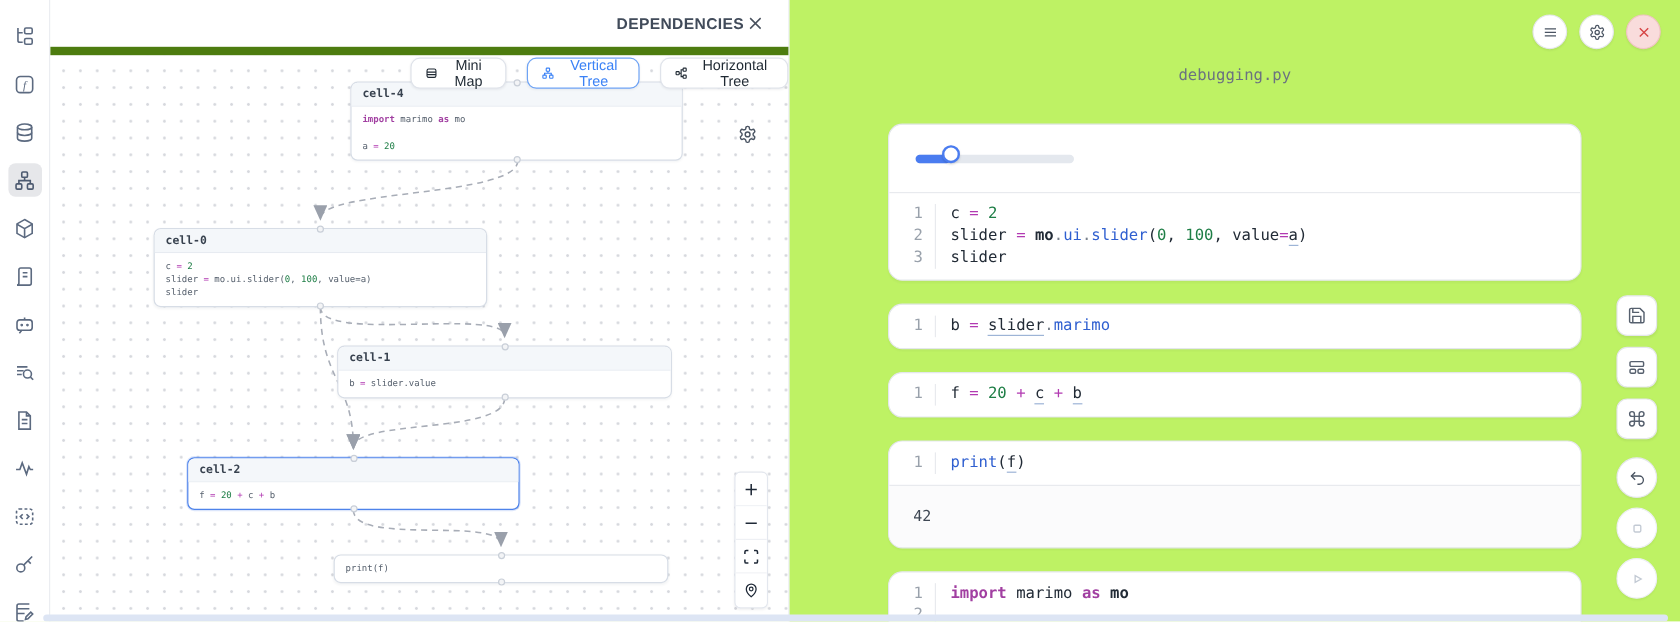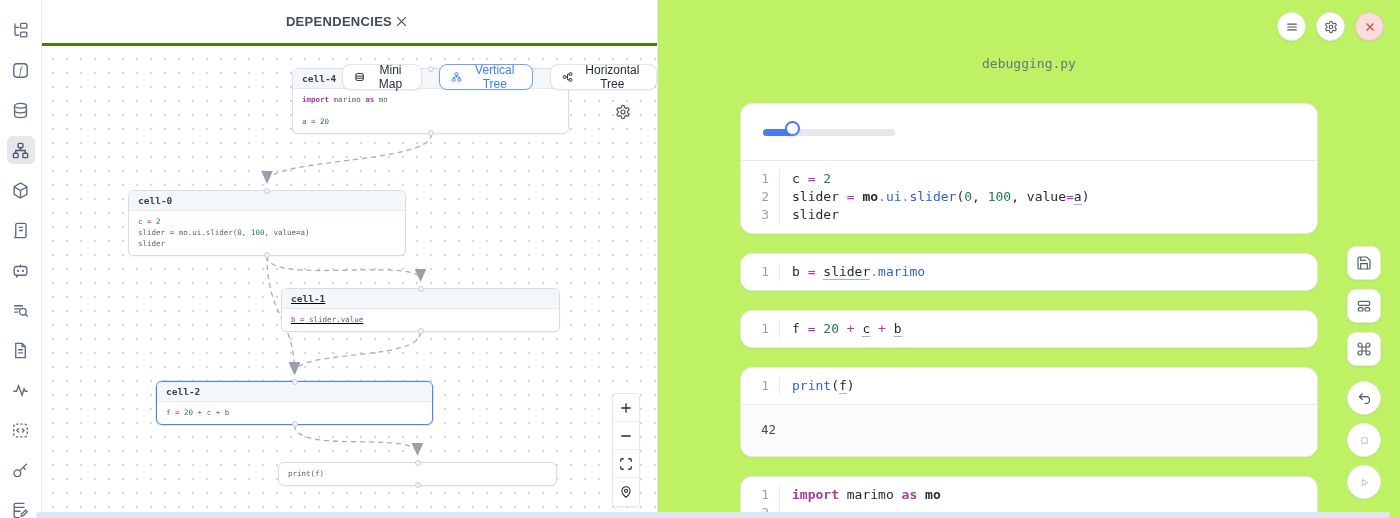--- a/index.html
+++ b/index.html
@@ -11,22 +11,22 @@
   .sidebar { width:42px; height:100%; border-right:1px solid #e7e9ee; display:flex;
     flex-direction:column; align-items:center; padding-top:16px; gap:12px; flex:none; background:#fff; }
   .sb-btn { width:28px; height:28px; border:none; background:transparent; border-radius:6px;
     display:flex; align-items:center; justify-content:center; color:#5c6a80; cursor:pointer; flex:none; }
   .sb-btn.active { background:#e6e7ea; color:#4c5a70; }
   .sb-btn svg { width:19px; height:19px; }
 
   
   .dep-panel { width:616px; flex:none; height:100%; border-right:1px solid #e7e9ee;
     display:flex; flex-direction:column; background:#fff; }
-  .dep-header { height:46px; flex:none; display:flex; align-items:center; justify-content:center;
-    padding:0 18px 0 16px; border-bottom:3px solid #4d7c0f; }
+  .dep-header { height:46px; flex:none; display:flex; align-items:center; justify-content:flex-end;
+    padding:0 18px 0 16px; border-bottom:7px solid #4d7c0f; }
   .dep-title { font-size:13px; font-weight:bold; color:#414b5a; letter-spacing:.3px; }
   .icon-btn { border:none; background:transparent; cursor:pointer; color:#49515e;
     display:flex; align-items:center; justify-content:center; padding:2px; }
 
   .canvas { position:relative; flex:1; overflow:hidden;
     background-image:radial-gradient(circle, #d6d8dd 1px, transparent 1.3px);
     background-size:14px 14px; background-position:4px 6px; }
   #graph-edges { position:absolute; inset:0; width:100%; height:100%; }
   #graph-nodes { position:absolute; inset:0; }
   .gedge { fill:none; stroke:#a8adb7; stroke-width:1.3; stroke-dasharray:5 4; }
@@ -34,21 +34,21 @@
   .gnode { position:absolute; background:#fff; border:1px solid #d7dde6; border-radius:6px;
     box-shadow:0 1px 2px rgba(20,30,50,.05); }
   .gnode.selected { border:1px solid #4e83ea; box-shadow:0 0 0 1px #4e83ea33; }
   .gnode-hd { background:#f4f7fa; border-bottom:1px solid #e7ebf1; border-radius:5px 5px 0 0;
     padding:4px 9px; font:bold 9.5px "DejaVu Sans Mono", monospace; color:#38424f; }
   .gnode-bd { padding:5px 9px 6px; font:7.5px/11px "DejaVu Sans Mono", monospace; color:#57616e; }
   .hdot { position:absolute; left:50%; width:6px; height:6px; margin-left:-3px; border-radius:50%;
     background:#f3f4f6; border:1px solid #c9cfd8; }
   .hdot.top { top:-3px; } .hdot.bottom { bottom:-3px; }
 
-  .graph-toolbar { position:absolute; left:300px; top:18px; display:flex; gap:17px; }
+  .graph-toolbar { position:absolute; left:300px; top:2px; display:flex; gap:17px; }
   .gt-btn { height:26px; display:flex; align-items:center; gap:6px; padding:0 11px;
     background:#fff; border:1px solid #dfe3ea; border-radius:8px; cursor:pointer;
     font-size:12px; font-weight:500; color:#1f2933; box-shadow:0 1px 2px rgba(16,24,40,.06); }
   .gt-btn svg { width:14px; height:14px; }
   .gt-btn.active { border:1.5px solid #6ea3f5; color:#3b82f6; }
 
   .graph-gear { position:absolute; right:24px; top:56px; color:#4b5563; }
   .graph-gear svg { width:16px; height:16px; }
 
   .zoom-controls { position:absolute; right:17px; top:347px; width:28px; background:#fff;
@@ -249,21 +249,21 @@
           <div class="gnode" style="left: 86px; top: 144px; width: 278px;">
             <div class="gnode-hd">cell-0</div>
             <div class="gnode-bd">
               <div class="gline"><span class="tk-t">c </span><span class="tk-op">=</span><span class="tk-t"> </span><span class="tk-num">2</span></div>
               <div class="gline"><span class="tk-t">slider </span><span class="tk-op">=</span><span class="tk-t"> mo.ui.slider(</span><span class="tk-num">0</span><span class="tk-t">, </span><span class="tk-num">100</span><span class="tk-t">, value=a)</span></div>
               <div class="gline"><span class="tk-t">slider</span></div>
             </div>
             <span class="hdot top"></span>
             <span class="hdot bottom"></span>
           </div>
-          <div class="gnode" style="left: 239px; top: 242px; width: 279px; text-decoration: underline;">
+          <div class="gnode" style="left: 239px; top: 242px; width: 279px;">
             <div class="gnode-hd">cell-1</div>
             <div class="gnode-bd">
               <div class="gline"><span class="tk-t">b </span><span class="tk-op">=</span><span class="tk-t"> slider.value</span></div>
             </div>
             <span class="hdot top"></span>
             <span class="hdot bottom"></span>
           </div>
           <div class="gnode selected" style="left: 114px; top: 335px; width: 277px;">
             <div class="gnode-hd">cell-2</div>
             <div class="gnode-bd">

